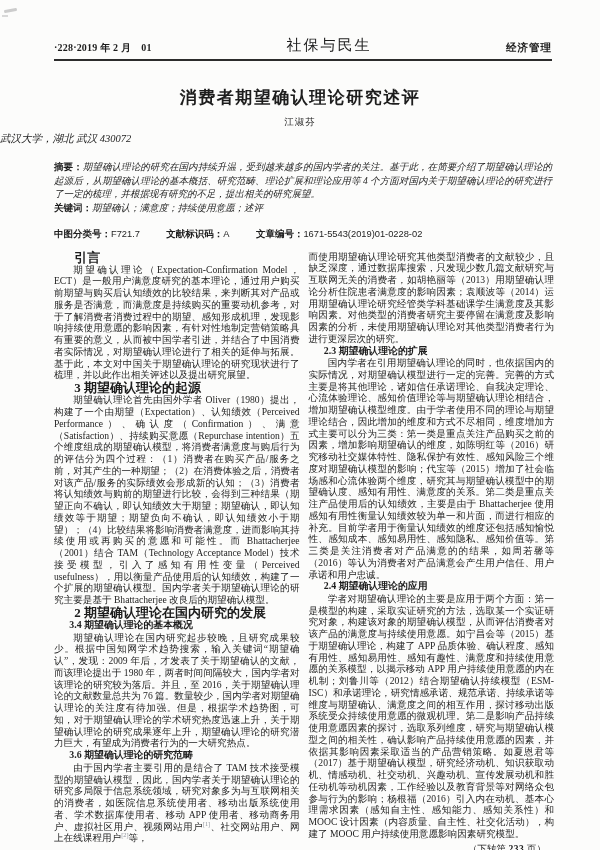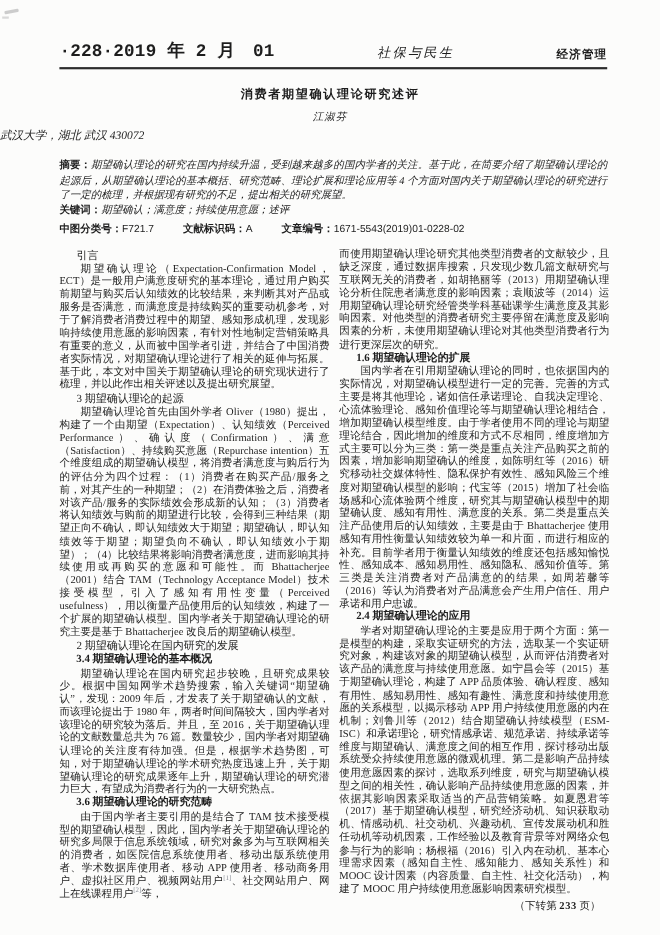--- a/index.html
+++ b/index.html
@@ -13,40 +13,40 @@
   
   .artifact-a{position:absolute;left:4px;top:9px;width:13px;height:3px;background:#cccccc;transform:rotate(-10deg);border-radius:1px}
   .artifact-b{position:absolute;left:2px;top:15px;width:6px;height:2px;background:#d8d8d8}
 
   .page-header{
     display:flex;justify-content:space-between;align-items:flex-end;
     margin:36px 48px 0 54px;
     padding-bottom:4px;
     border-bottom:2px solid #2c2c2c;
   }
-  .page-info{font-family:Liberation Mono, monospace;font-weight:bold;font-size:16px;letter-spacing:.2px}
-  .journal-name{font-style:italic;font-size:12px;letter-spacing:2px}
+  .page-info{font-family:Liberation Serif, serif;font-weight:bold;font-size:10px;letter-spacing:.2px}
+  .journal-name{font-size:15px;letter-spacing:2px}
   .section-name{font-weight:bold;font-size:10.5px;letter-spacing:1px}
 
-  .article-title{text-align:center;font-weight:bold;font-size:11px;letter-spacing:1.5px;margin-top:15px}
-  .article-author{text-align:center;font-style:italic;font-size:9.5px;margin-top:7px;letter-spacing:1px}
+  .article-title{text-align:center;font-weight:bold;font-size:17px;letter-spacing:1.5px;margin-top:25px}
+  .article-author{text-align:center;font-size:9.5px;margin-top:7px;letter-spacing:1px}
   .article-affiliation{text-align:left;font-style:italic;font-size:10.5px;margin-top:3px}
 
   .front-matter{margin:15px 48px 0 54px;font-size:9.5px;line-height:13.5px;text-align:justify}
   .fm-label{font-weight:bold;font-style:normal}
   .fm-italic{font-style:italic}
-  .meta-line{margin-top:3px}
+  .meta-line{margin-top:13px}
   .meta-item{margin-right:24px;white-space:nowrap}
   .meta-value{font-family:"Liberation Sans","DejaVu Sans",sans-serif;font-size:9.3px}
 
   .columns{display:flex;gap:9px;margin:9px 46px 0 54px}
   .col{flex:1;min-width:0;font-size:9.6px;line-height:11.75px;text-align:justify}
   .para{margin:0;text-indent:2em}
   .para.noindent{text-indent:0}
-  .sec-h1{font-weight:normal;font-size:10px;line-height:13.2px;text-indent:1.55em}
+  .sec-h1{font-weight:bold;font-size:13px;line-height:13.2px;text-indent:1.55em}
   .sec-h2{font-weight:bold;font-size:9.9px;line-height:12.6px;text-indent:1.55em}
   .continuation{text-align:right;padding-right:8px;margin-top:3px;text-indent:0}
   .continuation b{letter-spacing:.5px}
   sup.ref{font-size:6.3px;color:#8b909a;line-height:0;vertical-align:super}
 </style>
 </head>
 <body>
 
 <div class="artifact-a"></div>
 <div class="artifact-b"></div>
@@ -78,19 +78,19 @@
       <div class="sec-h1">3 期望确认理论的起源</div>
       <p class="para">期望确认理论首先由国外学者 Oliver（1980）提出，构建了一个由期望（Expectation）、认知绩效（Perceived Performance）、确认度（Confirmation）、满意（Satisfaction）、持续购买意愿（Repurchase intention）五个维度组成的期望确认模型，将消费者满意度与购后行为的评估分为四个过程：（1）消费者在购买产品/服务之前，对其产生的一种期望；（2）在消费体验之后，消费者对该产品/服务的实际绩效会形成新的认知；（3）消费者将认知绩效与购前的期望进行比较，会得到三种结果（期望正向不确认，即认知绩效大于期望；期望确认，即认知绩效等于期望；期望负向不确认，即认知绩效小于期望）；（4）比较结果将影响消费者满意度，进而影响其持续使用或再购买的意愿和可能性。而 Bhattacherjee（2001）结合 TAM（Technology Acceptance Model）技术接受模型，引入了感知有用性变量（Perceived usefulness），用以衡量产品使用后的认知绩效，构建了一个扩展的期望确认模型。国内学者关于期望确认理论的研究主要是基于 Bhattacherjee 改良后的期望确认模型。</p>
       <div class="sec-h1">2 期望确认理论在国内研究的发展</div>
       <div class="sec-h2">3.4 期望确认理论的基本概况</div>
       <p class="para">期望确认理论在国内研究起步较晚，且研究成果较少。根据中国知网学术趋势搜索，输入关键词“期望确认”，发现：2009 年后，才发表了关于期望确认的文献，而该理论提出于 1980 年，两者时间间隔较大，国内学者对该理论的研究较为落后。并且，至 2016，关于期望确认理论的文献数量总共为 76 篇。数量较少，国内学者对期望确认理论的关注度有待加强。但是，根据学术趋势图，可知，对于期望确认理论的学术研究热度迅速上升，关于期望确认理论的研究成果逐年上升，期望确认理论的研究潜力巨大，有望成为消费者行为的一大研究热点。</p>
       <div class="sec-h2">3.6 期望确认理论的研究范畴</div>
       <p class="para"><span>由于国内学者主要引用的是结合了 TAM 技术接受模型的期望确认模型，因此，国内学者关于期望确认理论的研究多局限于信息系统领域，研究对象多为与互联网相关的消费者，如医院信息系统使用者、移动出版系统使用者、学术数据库使用者、移动 APP 使用者、移动商务用户、虚拟社区用户、视频网站用户</span><sup class="ref">[1]</sup><span>、社交网站用户、网上在线课程用户</span><sup class="ref">[2]</sup><span>等，</span></p>
     </div>
   <div class="col">
       <p class="para noindent">而使用期望确认理论研究其他类型消费者的文献较少，且缺乏深度，通过数据库搜索，只发现少数几篇文献研究与互联网无关的消费者，如胡艳丽等（2013）用期望确认理论分析住院患者满意度的影响因素；袁顺波等（2014）运用期望确认理论研究经管类学科基础课学生满意度及其影响因素。对他类型的消费者研究主要停留在满意度及影响因素的分析，未使用期望确认理论对其他类型消费者行为进行更深层次的研究。</p>
-      <div class="sec-h2">1.6 期望确认理论的扩展</div>
+      <div class="sec-h2">2.3 期望确认理论的扩展</div>
       <p class="para">国内学者在引用期望确认理论的同时，也依据国内的实际情况，对期望确认模型进行一定的完善。完善的方式主要是将其他理论，诸如信任承诺理论、自我决定理论、心流体验理论、感知价值理论等与期望确认理论相结合，增加期望确认模型维度。由于学者使用不同的理论与期望理论结合，因此增加的维度和方式不尽相同，维度增加方式主要可以分为三类：第一类是重点关注产品购买之前的因素，增加影响期望确认的维度，如陈明红等（2016）研究移动社交媒体特性、隐私保护有效性、感知风险三个维度对期望确认模型的影响；代宝等（2015）增加了社会临场感和心流体验两个维度，研究其与期望确认模型中的期望确认度、感知有用性、满意度的关系。第二类是重点关注产品使用后的认知绩效，主要是由于 Bhattacherjee 使用感知有用性衡量认知绩效较为单一和片面，而进行相应的补充。目前学者用于衡量认知绩效的维度还包括感知愉悦性、感知成本、感知易用性、感知隐私、感知价值等。第三类是关注消费者对产品满意的的结果，如周若馨等（2016）等认为消费者对产品满意会产生用户信任、用户承诺和用户忠诚。</p>
       <div class="sec-h2">2.4 期望确认理论的应用</div>
       <p class="para">学者对期望确认理论的主要是应用于两个方面：第一是模型的构建，采取实证研究的方法，选取某一个实证研究对象，构建该对象的期望确认模型，从而评估消费者对该产品的满意度与持续使用意愿。如宁昌会等（2015）基于期望确认理论，构建了 APP 品质体验、确认程度、感知有用性、感知易用性、感知有趣性、满意度和持续使用意愿的关系模型，以揭示移动 APP 用户持续使用意愿的内在机制；刘鲁川等（2012）结合期望确认持续模型（ESM-ISC）和承诺理论，研究情感承诺、规范承诺、持续承诺等维度与期望确认、满意度之间的相互作用，探讨移动出版系统受众持续使用意愿的微观机理。第二是影响产品持续使用意愿因素的探讨，选取系列维度，研究与期望确认模型之间的相关性，确认影响产品持续使用意愿的因素，并依据其影响因素采取适当的产品营销策略。如夏恩君等（2017）基于期望确认模型，研究经济动机、知识获取动机、情感动机、社交动机、兴趣动机、宣传发展动机和胜任动机等动机因素，工作经验以及教育背景等对网络众包参与行为的影响；杨根福（2016）引入内在动机、基本心理需求因素（感知自主性、感知能力、感知关系性）和 MOOC 设计因素（内容质量、自主性、社交化活动），构建了 MOOC 用户持续使用意愿影响因素研究模型。</p>
       <div class="continuation"><span>（下转第 </span><b>233</b><span> 页）</span></div>
     </div>
 </div>
 
 </body></html>

